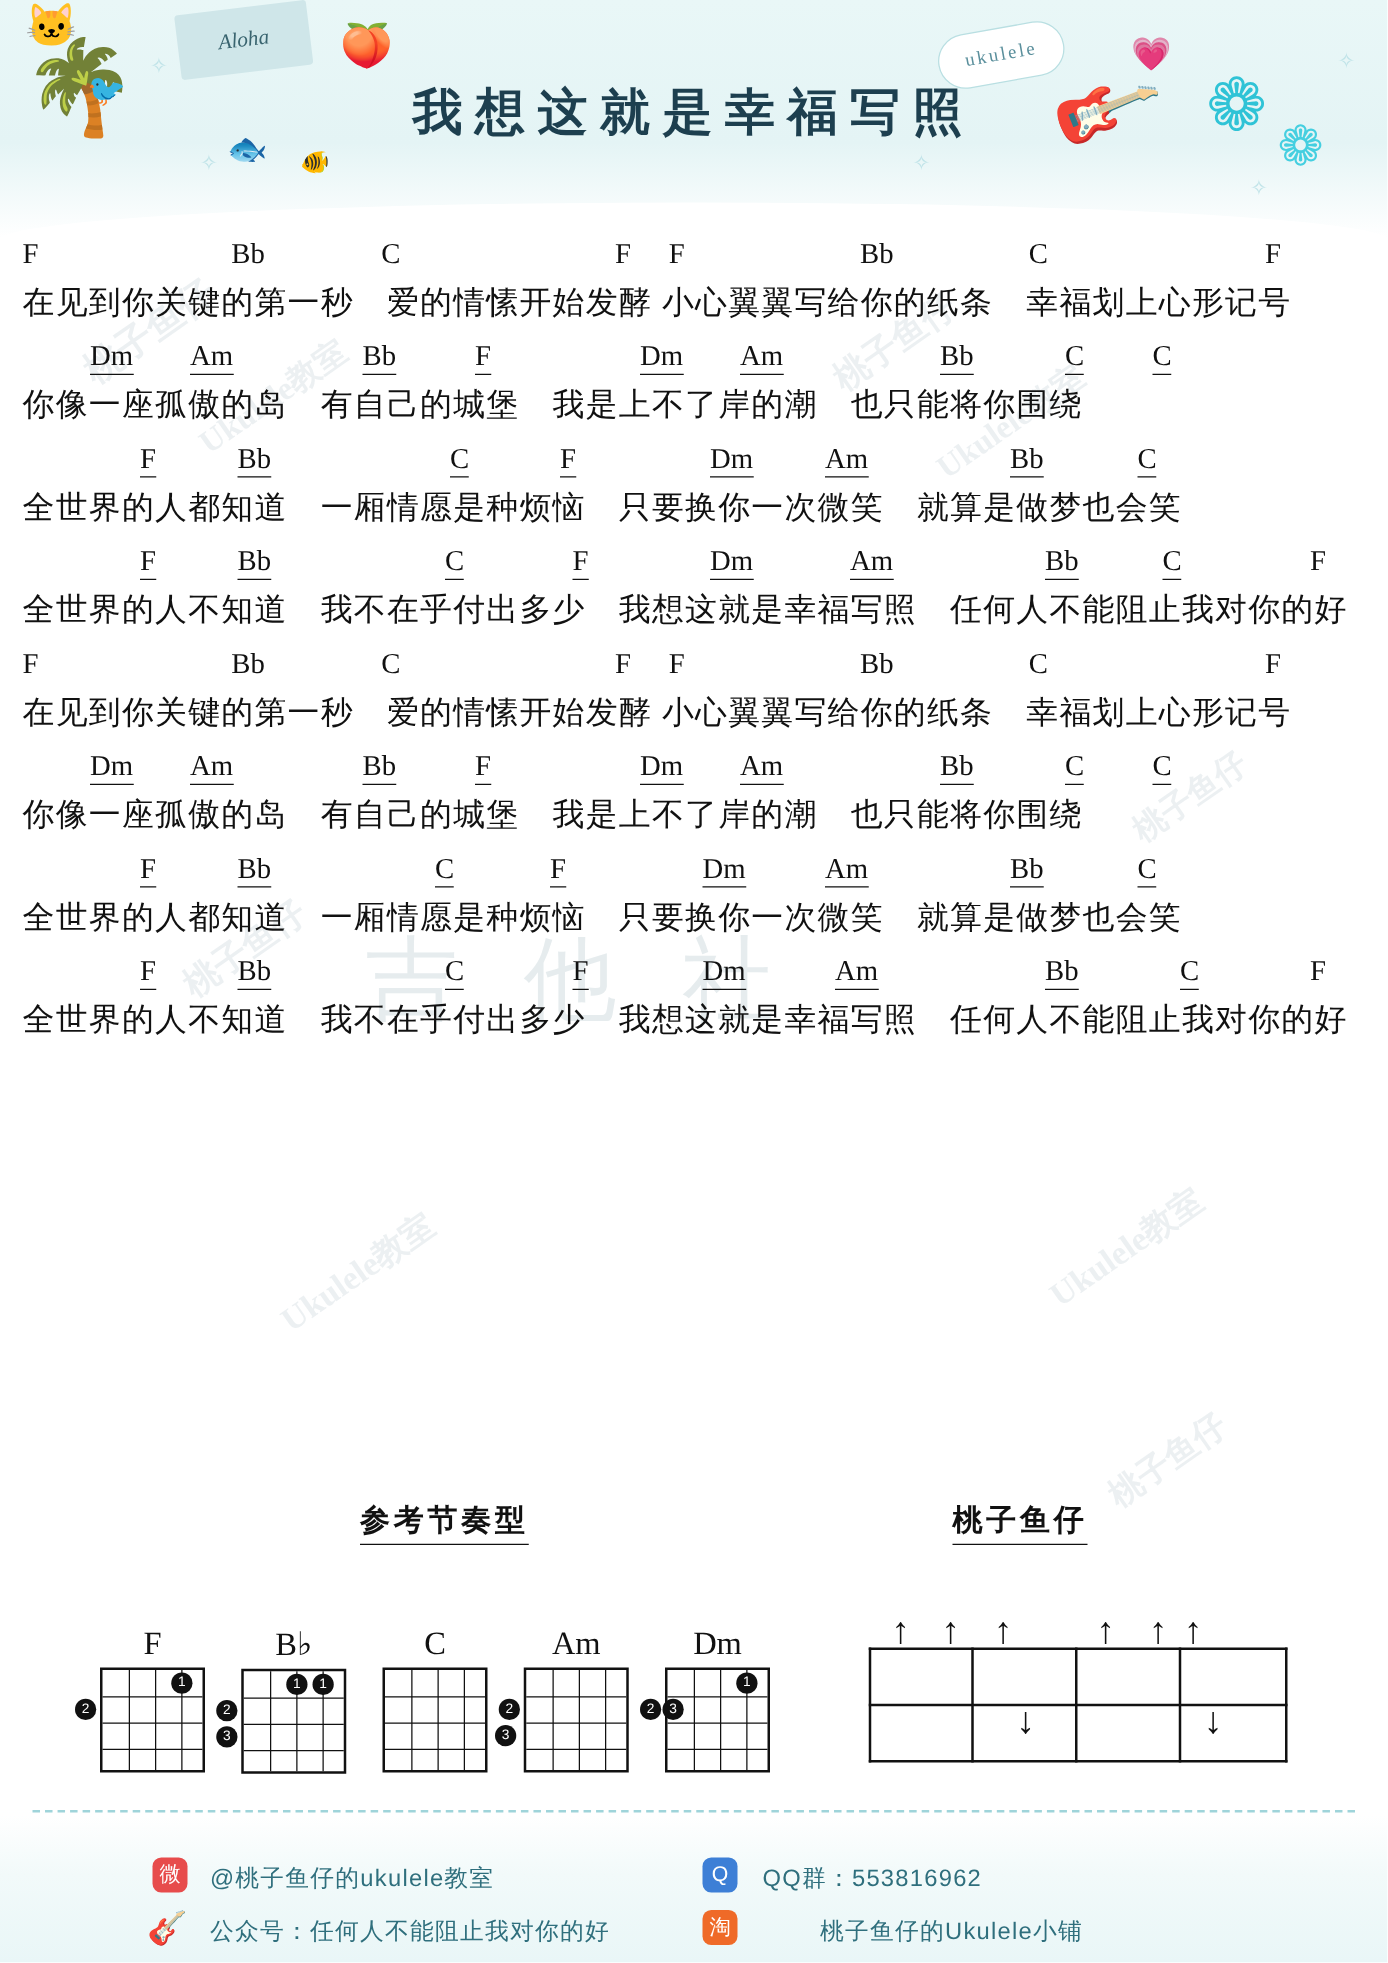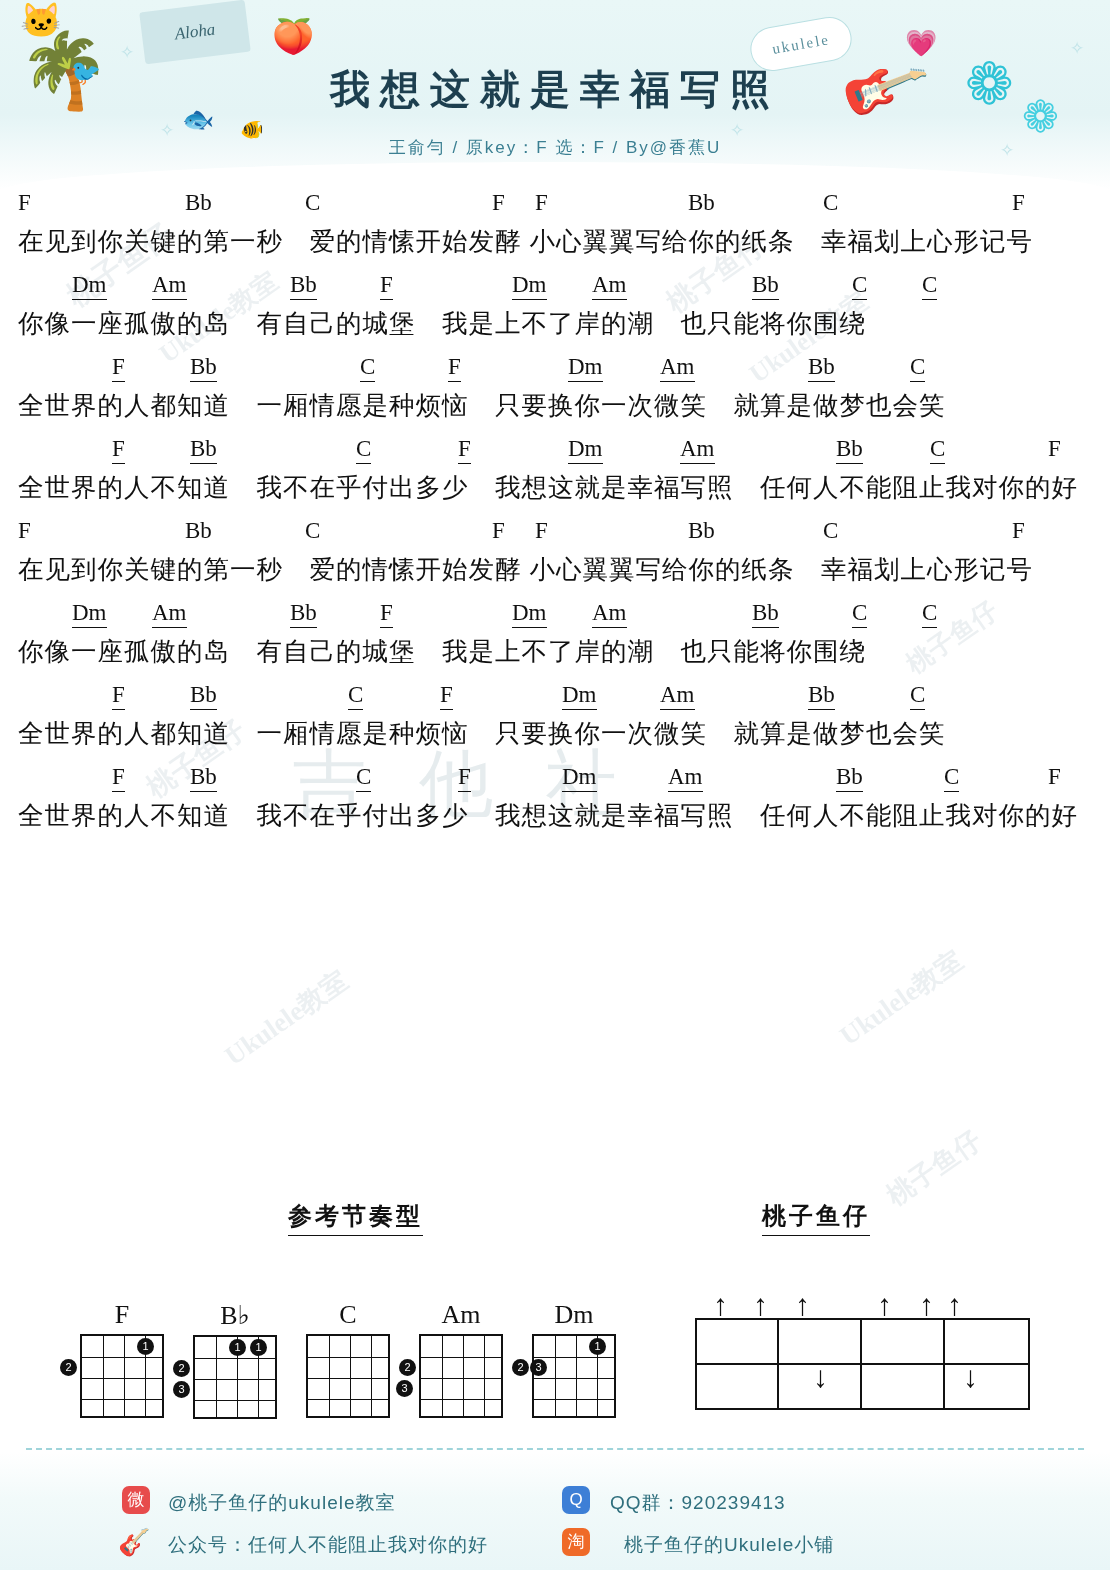--- a/index.html
+++ b/index.html
@@ -155,21 +155,20 @@
   <div class="sparkle" style="left:730px;top:120px;">✧</div>
 
   <div class="aloha-tag">
     <span>Aloha</span>
   </div>
   <div class="uku-bubble">
     <span>ukulele</span>
   </div>
 
   <div class="title">我想这就是幸福写照</div>
-  <div class="subtitle">王俞勻 / 原key：F 选：F / By@香蕉U</div>
   <div class="wave"></div>
 </div>
 
 <div class="wm" style="left:60px;top:245px;font-size:30px;transform:rotate(-35deg);">桃子鱼仔</div>
 <div class="wm" style="left:150px;top:300px;font-size:26px;transform:rotate(-35deg);">Ukulele教室</div>
 <div class="wm" style="left:660px;top:255px;font-size:28px;transform:rotate(-35deg);">桃子鱼仔</div>
 <div class="wm" style="left:740px;top:320px;font-size:26px;transform:rotate(-35deg);">Ukulele教室</div>
 <div class="wm" style="left:140px;top:740px;font-size:28px;transform:rotate(-35deg);">桃子鱼仔</div>
 <div class="wm" style="left:215px;top:1000px;font-size:27px;transform:rotate(-35deg);">Ukulele教室</div>
 <div class="wm" style="left:830px;top:980px;font-size:27px;transform:rotate(-35deg);">Ukulele教室</div>
@@ -385,15 +384,15 @@
 <div class="footer">
   
   
   
 </div>
 <div class="badge" style="left:122px;top:1486px;background:#e74c4c;">微</div>
 <div class="fitem" style="left:168px;top:1490px;">@桃子鱼仔的ukulele教室</div>
 <div class="badge" style="left:118px;top:1528px;background:transparent;color:#3b8c9c;font-size:26px;">🎸</div>
 <div class="fitem" style="left:168px;top:1532px;">公众号：任何人不能阻止我对你的好</div>
 <div class="badge" style="left:562px;top:1486px;background:#3d7fd6;">Q</div>
-<div class="fitem" style="left:610px;top:1490px;">QQ群：920239413</div>
+<div class="fitem" style="left:610px;top:1490px;">QQ群：553816962</div>
 <div class="badge" style="left:562px;top:1528px;background:#ef6a28;">淘</div>
-<div class="fitem" style="left:624px;top:1532px;">桃子鱼仔的Ukulele小铺</div>
+<div class="fitem" style="left:656px;top:1532px;">桃子鱼仔的Ukulele小铺</div>
 
 </body></html>

